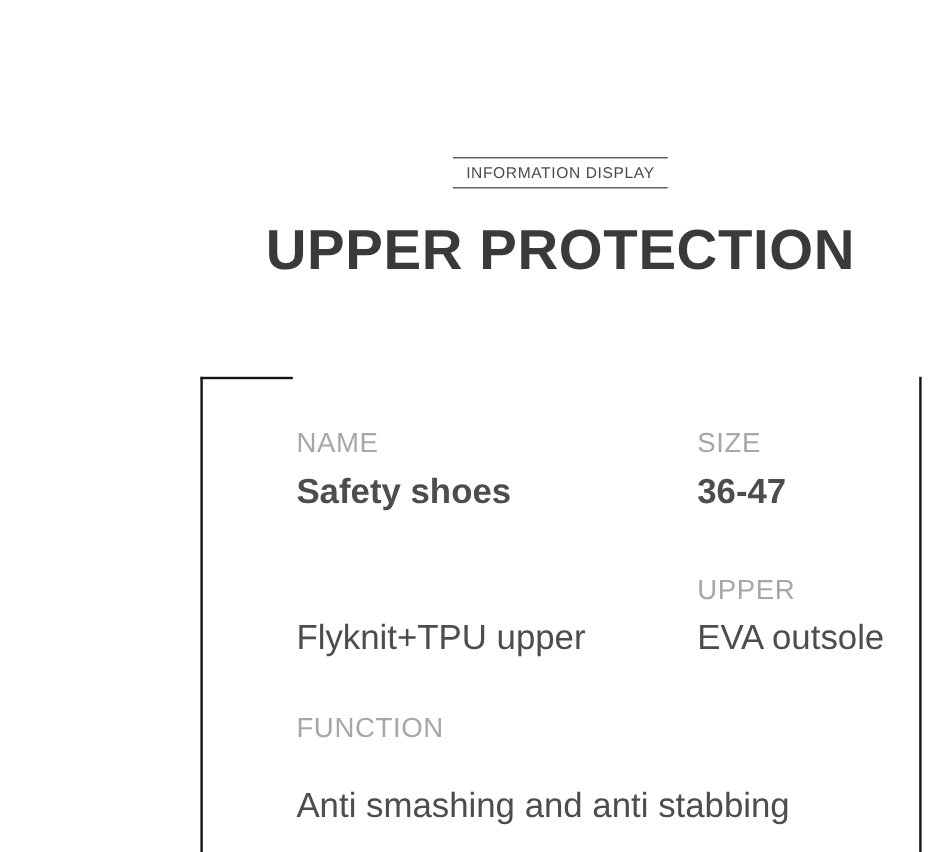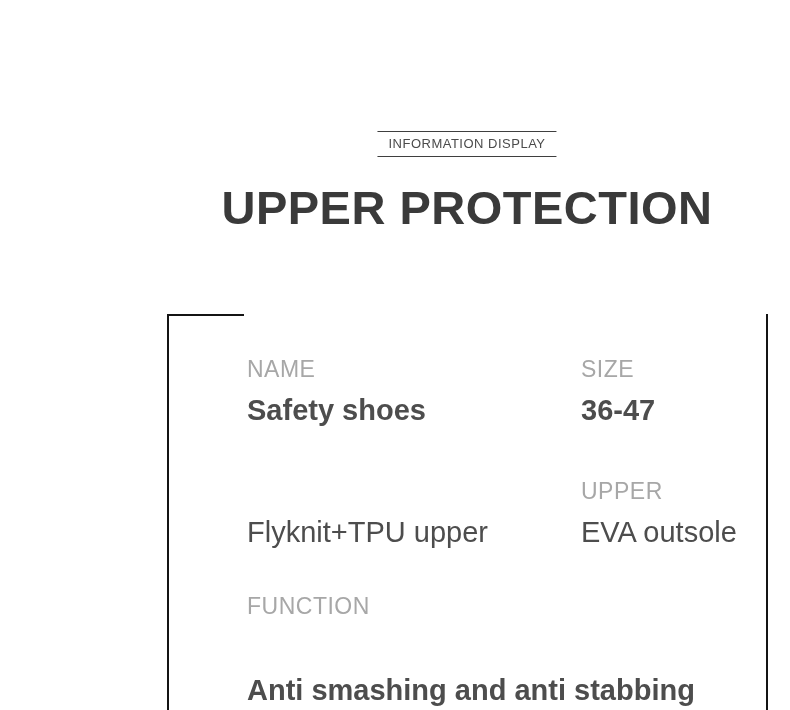--- a/index.html
+++ b/index.html
@@ -58,21 +58,21 @@
   .spec-value{
     position:absolute;
     font-size:29px;line-height:36px;
     color:var(--value-color);
     white-space:nowrap;
   }
   .c1{left:175px;}
   .c2{left:509px;}
   .r1l{top:283px;} .r1v{top:320px;font-weight:bold;}
   .r2l{top:405px;} .r2v{top:442px;}
-  .r3l{top:520px;text-align:center;} .r3v{top:600px;font-weight:bold;}
+  .r3l{top:520px;text-align:center;} .r3v{top:582px;}
 </style>
 </head>
 <body>
 
 <div class="page">
 
   <div class="eyebrow">INFORMATION DISPLAY</div>
 
   <h1 class="title">UPPER PROTECTION</h1>
 

